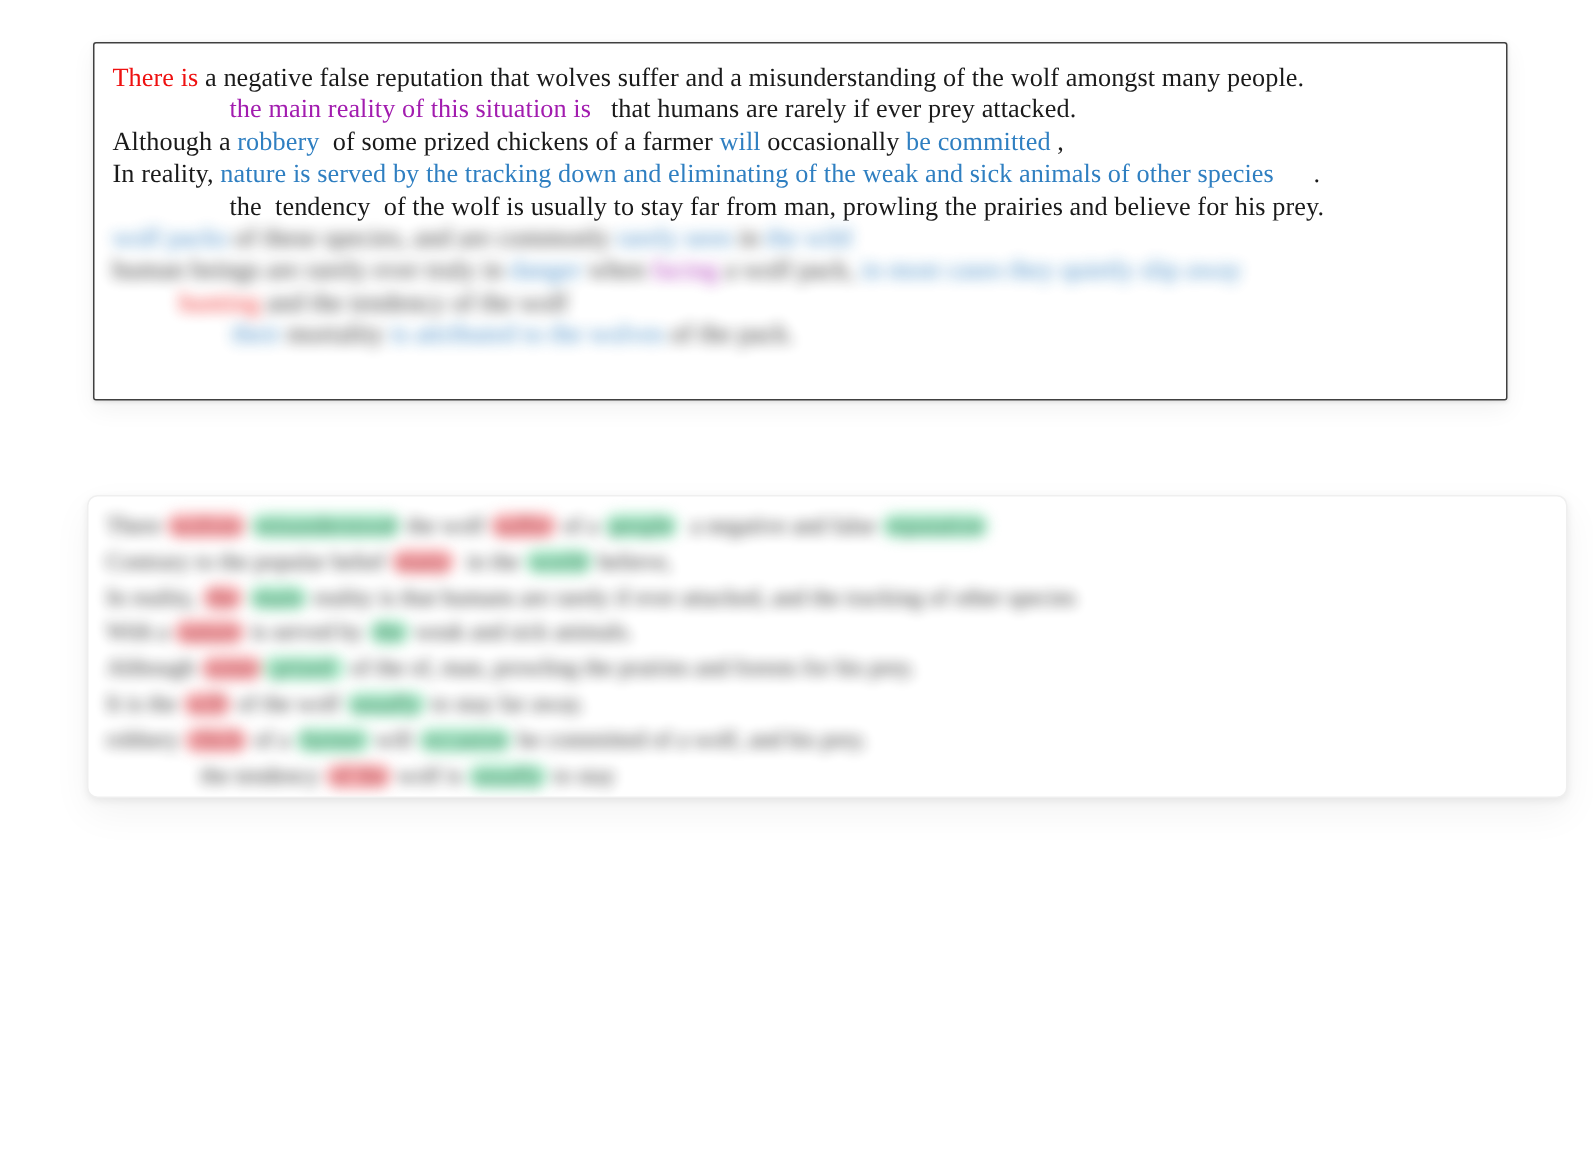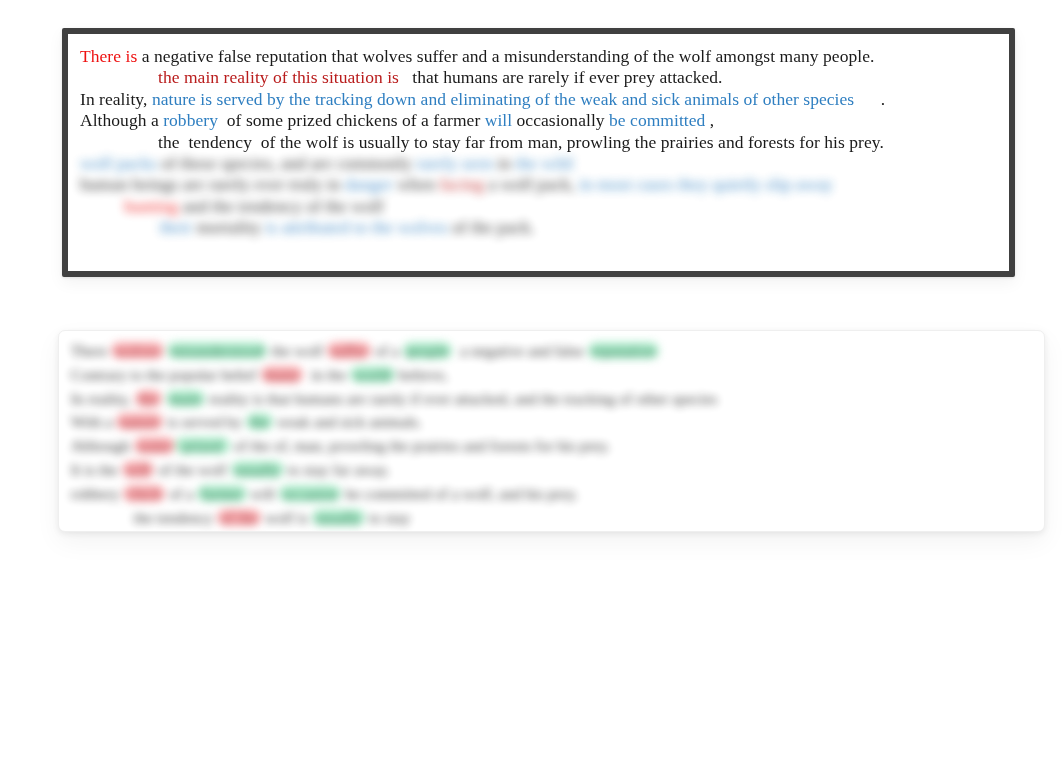--- a/index.html
+++ b/index.html
@@ -24,21 +24,21 @@
   }
 
   
   .card-primary {
     position: absolute;
     left: 62px;
     top: 28px;
     width: 941px;
     height: 237px;
     background: #ffffff;
-    border: 6px solid #404040;
+    border: 1px solid #404040;
     border-radius: 2px;
     box-shadow: 0 1px 3px rgba(0,0,0,0.10), 0 6px 16px rgba(0,0,0,0.05);
     overflow: hidden;
   }
 
   .card-primary .inner {
     padding: 12px 14px 6px 12px;
   }
 
   
@@ -74,21 +74,21 @@
     white-space: pre-wrap;
     letter-spacing: 0.05px;
   }
   .line.sm {
     font-size: 15.5px;
     line-height: 23.8px;
   }
   .indent-1 { padding-left: 78px; }
 
   .t-red   { color: #ee1111; }
-  .t-green { color: #b91c1c; }
+  .t-green { color: #a21caf; }
   .t-blue  { color: #2f7fc1; }
   .t-plain { color: #1a1a1a; }
 
   .hl-red {
     background: #f9a9ad;
     border-radius: 9px;
     padding: 0 4px;
     color: #9a2027;
   }
   .hl-green {
@@ -101,23 +101,23 @@
 </head>
 <body>
 
 <div class="page">
 
   <div class="card-primary">
     <div class="inner">
       <div id="primary-lines">
           <div class="line"><span class="t-red">There is</span><span class="t-plain"> a negative false reputation that wolves suffer and a misunderstanding of the wolf amongst many people.</span></div>
           <div class="line indent-1"><span class="t-green">the main reality of this situation is</span><span class="t-plain">   that humans are rarely if ever prey attacked.</span></div>
+          <div class="line"><span class="t-plain">Although a </span><span class="t-blue">robbery</span><span class="t-plain">  of some prized chickens of a farmer </span><span class="t-blue">will</span><span class="t-plain"> occasionally </span><span class="t-blue">be committed</span><span class="t-plain"> ,</span></div>
           <div class="line"><span class="t-plain">In reality, </span><span class="t-blue">nature is served by the tracking down and eliminating of the weak and sick animals of other species</span><span class="t-plain">      .</span></div>
-          <div class="line"><span class="t-plain">Although a </span><span class="t-blue">robbery</span><span class="t-plain">  of some prized chickens of a farmer </span><span class="t-blue">will</span><span class="t-plain"> occasionally </span><span class="t-blue">be committed</span><span class="t-plain"> ,</span></div>
-          <div class="line indent-1"><span class="t-plain">the  tendency  of the wolf is usually to stay far from man, prowling the prairies and forests for his prey.</span></div>
+          <div class="line indent-1"><span class="t-plain">the  tendency  of the wolf is usually to stay far from man, prowling the prairies and believe for his prey.</span></div>
         </div>
       <div id="primary-blur-lines" class="blur-tail">
           <div class="line"><span class="t-blue">wolf packs</span><span class="t-plain"> of these species, and are commonly </span><span class="t-blue">rarely seen</span><span class="t-plain"> in </span><span class="t-blue">the wild</span></div>
           <div class="line"><span class="t-plain">human beings are rarely ever truly in </span><span class="t-blue">danger</span><span class="t-plain"> when </span><span class="t-green">facing</span><span class="t-plain"> a wolf pack, </span><span class="t-blue">in most cases they quietly slip away</span></div>
           <div class="line"><span class="t-plain">          </span><span class="t-red">hunting</span><span class="t-plain"> and the tendency of the wolf</span></div>
           <div class="line"><span class="t-plain">                  </span><span class="t-blue">their</span><span class="t-plain"> mortality </span><span class="t-blue">is attributed to the wolves</span><span class="t-plain"> of the pack.</span></div>
         </div>
     </div>
   </div>
 

